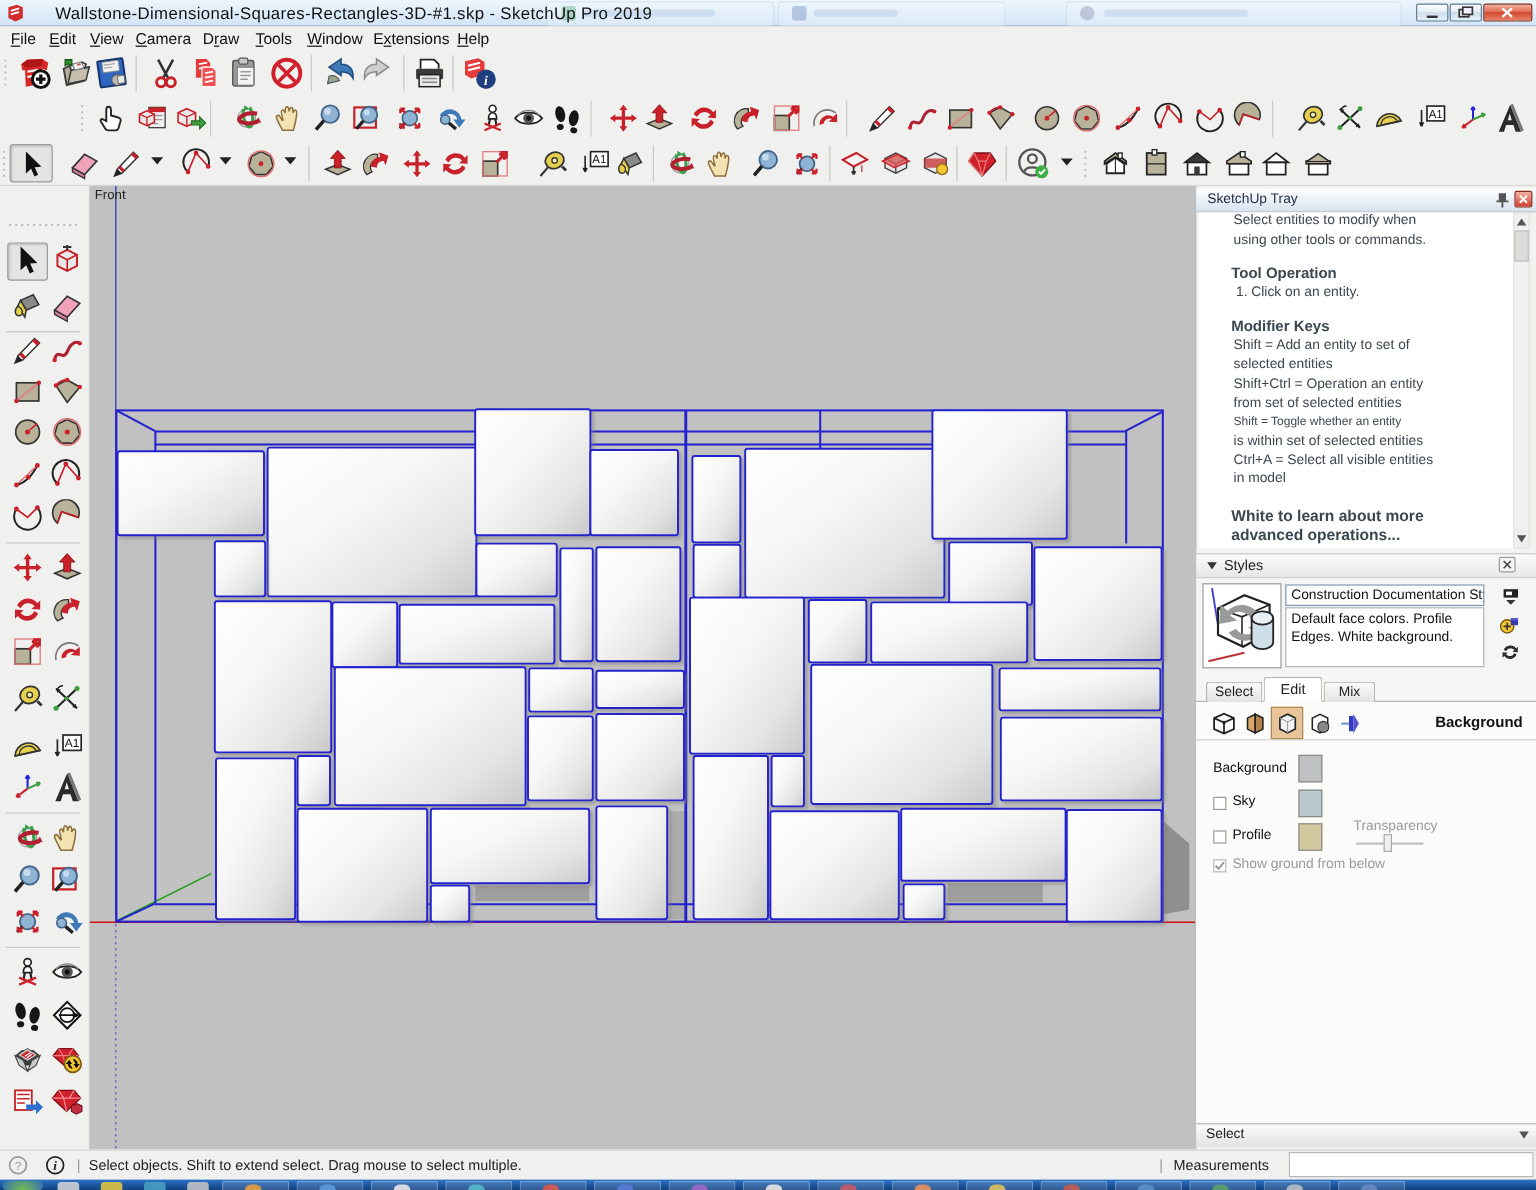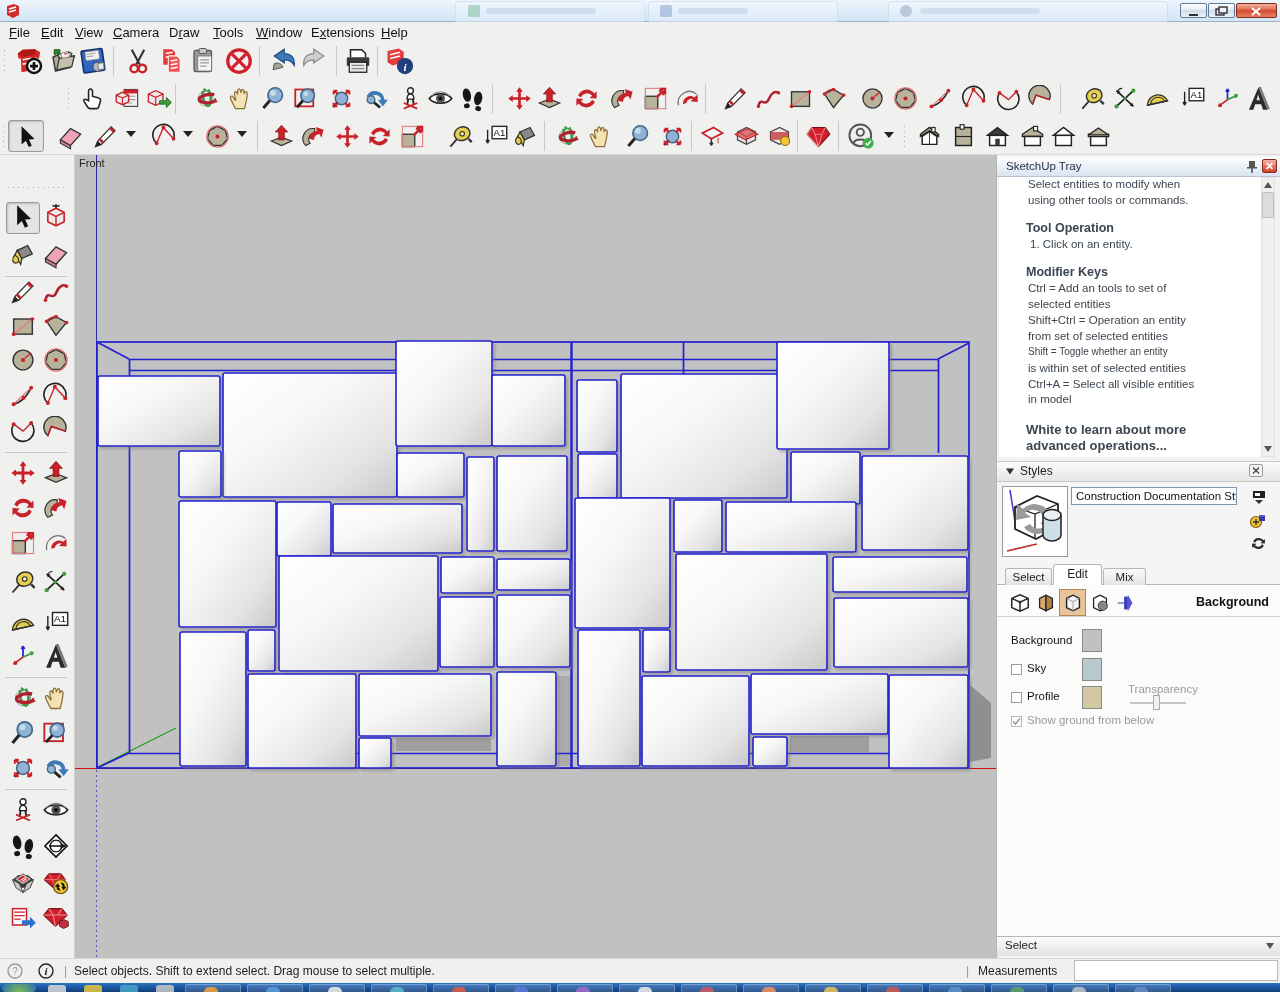--- a/index.html
+++ b/index.html
@@ -65,20 +65,21 @@
     <div class="abs ghost" style="left:648px;top:1px;width:190px;height:21px;background:linear-gradient(#f2f8fd,#e2eefb);border:1px solid #c4d6ea;border-bottom:none;border-radius:4px 4px 0 0;"></div>
     <div class="abs ghost" style="left:660px;top:5px;width:12px;height:12px;background:#8da3cc;border-radius:2px;"></div>
     <div class="abs ghost" style="left:678px;top:8px;width:70px;height:6px;background:#b9cfe6;border-radius:3px;"></div>
     <div class="abs ghost" style="left:888px;top:1px;width:280px;height:21px;background:linear-gradient(#f2f8fd,#e2eefb);border:1px solid #c4d6ea;border-bottom:none;border-radius:4px 4px 0 0;"></div>
     <div class="abs ghost" style="left:900px;top:5px;width:12px;height:12px;background:#9aa6bd;border-radius:6px;"></div>
     <div class="abs ghost" style="left:920px;top:8px;width:120px;height:6px;background:#b9cfe6;border-radius:3px;"></div>
     <svg class="abs" style="left:5px;top:3px" width="16" height="16" viewBox="0 0 16 16">
       <path d="M2 3 L9 1 L14 3 L14 12 L8 15 L2 12 Z" fill="#d22b2b"></path>
       <path d="M4 6 L11 4 M4 9 L11 7" stroke="#fff" stroke-width="1.6" fill="none"></path>
     </svg>
+    <div class="abs" id="titletext">Wallstone-Dimensional-Squares-Rectangles-3D-#1.skp - SketchUp Pro 2019</div>
     <div class="abs winbtn" id="btnmin"><svg width="25" height="13">
           <rect x="8" y="9" width="9" height="2" fill="#333"></rect>
         </svg></div>
     <div class="abs winbtn" id="btnmax"><svg width="25" height="13">
           <rect x="7" y="4" width="8" height="6" fill="none" stroke="#333" stroke-width="1.4"></rect>
           <rect x="10" y="2" width="8" height="6" fill="#eef" stroke="#333" stroke-width="1.4"></rect>
         </svg></div>
     <div class="abs winbtn" id="btnclose"><svg width="39" height="13">
           <path d="M15 3 L23 10 M23 3 L15 10" stroke="#fff" stroke-width="2"></path>
         </svg></div>
@@ -827,21 +828,21 @@
 <div class="abs" style="left:265px;top:4px;width:15px;height:14px;background:linear-gradient(#f3b0a6,#d2402c);border:1px solid #8a2a1a;border-radius:2px"></div>
 <svg class="abs" style="left:265px;top:4px" width="15" height="14">
         <path d="M4.5 4 L10.5 10 M10.5 4 L4.5 10" stroke="#fff" stroke-width="1.6"></path>
       </svg>
 <div class="abs" style="left:2px;top:22px;width:262px;height:280px;background:#fff;"></div>
 <div class="abs" style="left:31px;top:23px;font-size:11.5px;font-weight:normal;color:#3c4650">Select entities to modify when</div>
 <div class="abs" style="left:31px;top:39px;font-size:11.5px;font-weight:normal;color:#3c4650">using other tools or commands.</div>
 <div class="abs" style="left:29px;top:66px;font-size:12.5px;font-weight:bold;color:#3c4650">Tool Operation</div>
 <div class="abs" style="left:33px;top:83px;font-size:11.5px;font-weight:normal;color:#3c4650">1. Click on an entity.</div>
 <div class="abs" style="left:29px;top:110px;font-size:12.5px;font-weight:bold;color:#3c4650">Modifier Keys</div>
-<div class="abs" style="left:31px;top:127px;font-size:11.5px;font-weight:normal;color:#3c4650">Ctrl = Add an tools to set of</div>
+<div class="abs" style="left:31px;top:127px;font-size:11.5px;font-weight:normal;color:#3c4650">Shift = Add an entity to set of</div>
 <div class="abs" style="left:31px;top:143px;font-size:11.5px;font-weight:normal;color:#3c4650">selected entities</div>
 <div class="abs" style="left:31px;top:159px;font-size:11.5px;font-weight:normal;color:#3c4650">Shift+Ctrl = Operation an entity</div>
 <div class="abs" style="left:31px;top:175px;font-size:11.5px;font-weight:normal;color:#3c4650">from set of selected entities</div>
 <div class="abs" style="left:31px;top:191px;font-size:10px;font-weight:normal;color:#3c4650">Shift = Toggle whether an entity</div>
 <div class="abs" style="left:31px;top:207px;font-size:11.5px;font-weight:normal;color:#3c4650">is within set of selected entities</div>
 <div class="abs" style="left:31px;top:223px;font-size:11.5px;font-weight:normal;color:#3c4650">Ctrl+A = Select all visible entities</div>
 <div class="abs" style="left:31px;top:238px;font-size:11.5px;font-weight:normal;color:#3c4650">in model</div>
 <div class="abs" style="left:29px;top:267px;font-size:13px;font-weight:bold;color:#3c4650">White to learn about more</div>
 <div class="abs" style="left:29px;top:283px;font-size:13px;font-weight:bold;color:#3c4650">advanced operations...</div>
 <div class="abs" style="left:264px;top:22px;width:14px;height:280px;background:#f0f0f0;border:1px solid #e2e2e2"></div>
@@ -867,20 +868,21 @@
 <line x1="7" y1="3" x2="12" y2="34" stroke="#4444cc" stroke-width="1.6"></line>
 <line x1="4" y1="64" x2="34" y2="57" stroke="#c03030" stroke-width="1.6"></line>
 <path d="M12 20 L34 9 L55 17 L55 40 L33 52 L12 42 Z" fill="#fff" stroke="#222" stroke-width="1.8"></path>
 <path d="M12 20 L32 27 L55 17 M32 27 L32 52" fill="none" stroke="#222" stroke-width="1.3"></path>
 <path d="M45 24 A15 13 0 0 0 20 22 L14 17 L13 33 L28 30 L22 26 A10 8.5 0 0 1 39 28 Z" fill="#9a9a9a"></path>
 <path d="M21 40 A15 13 0 0 0 45 43 L52 48 L52 32 L37 36 L43 39 A10 8.5 0 0 1 27 37 Z" fill="#9a9a9a"></path>
 <path d="M40 28 L40 48 A9 6 0 0 0 58 48 L58 28" fill="#cfdfe8" stroke="#222" stroke-width="1.5"></path>
 <ellipse cx="49" cy="28" rx="9" ry="5.5" fill="#e8f0f4" stroke="#222" stroke-width="1.5"></ellipse>
 </svg>
 <div class="abs" style="left:74px;top:332px;width:166px;height:18px;background:#fff;border:1px solid #7c98b5;font-size:11.5px;color:#111;line-height:16px;padding-left:4px;white-space:nowrap;overflow:hidden">Construction Documentation Sty</div>
+<div class="abs" style="left:74px;top:351px;width:166px;height:50px;background:#fff;border:1px solid #adb2b8;font-size:11.5px;color:#111;padding:2px 4px;line-height:15px">Default face colors. Profile Edges. White background.</div>
 <svg class="abs" style="left:254px;top:334px" width="16" height="16" viewBox="0 0 16 16">
 <rect x="2" y="2" width="12" height="7" fill="#222"></rect>
         <rect x="4" y="4" width="5" height="3" fill="#fff"></rect>
 <path d="M8 15 L4 11 L12 11 Z" fill="#333"></path>
       </svg>
 <svg class="abs" style="left:252px;top:357px" width="18" height="18" viewBox="0 0 18 18">
 <circle cx="7" cy="10" r="5.5" fill="#f2c531" stroke="#7a5c10" stroke-width="1.2"></circle>
 <path d="M7 7 L7 13 M4 10 L10 10" stroke="#333" stroke-width="1.4"></path>
 <rect x="10" y="3" width="6" height="6" fill="#3838b0"></rect>
         <rect x="10" y="3" width="6" height="2" fill="#5858d0"></rect>

